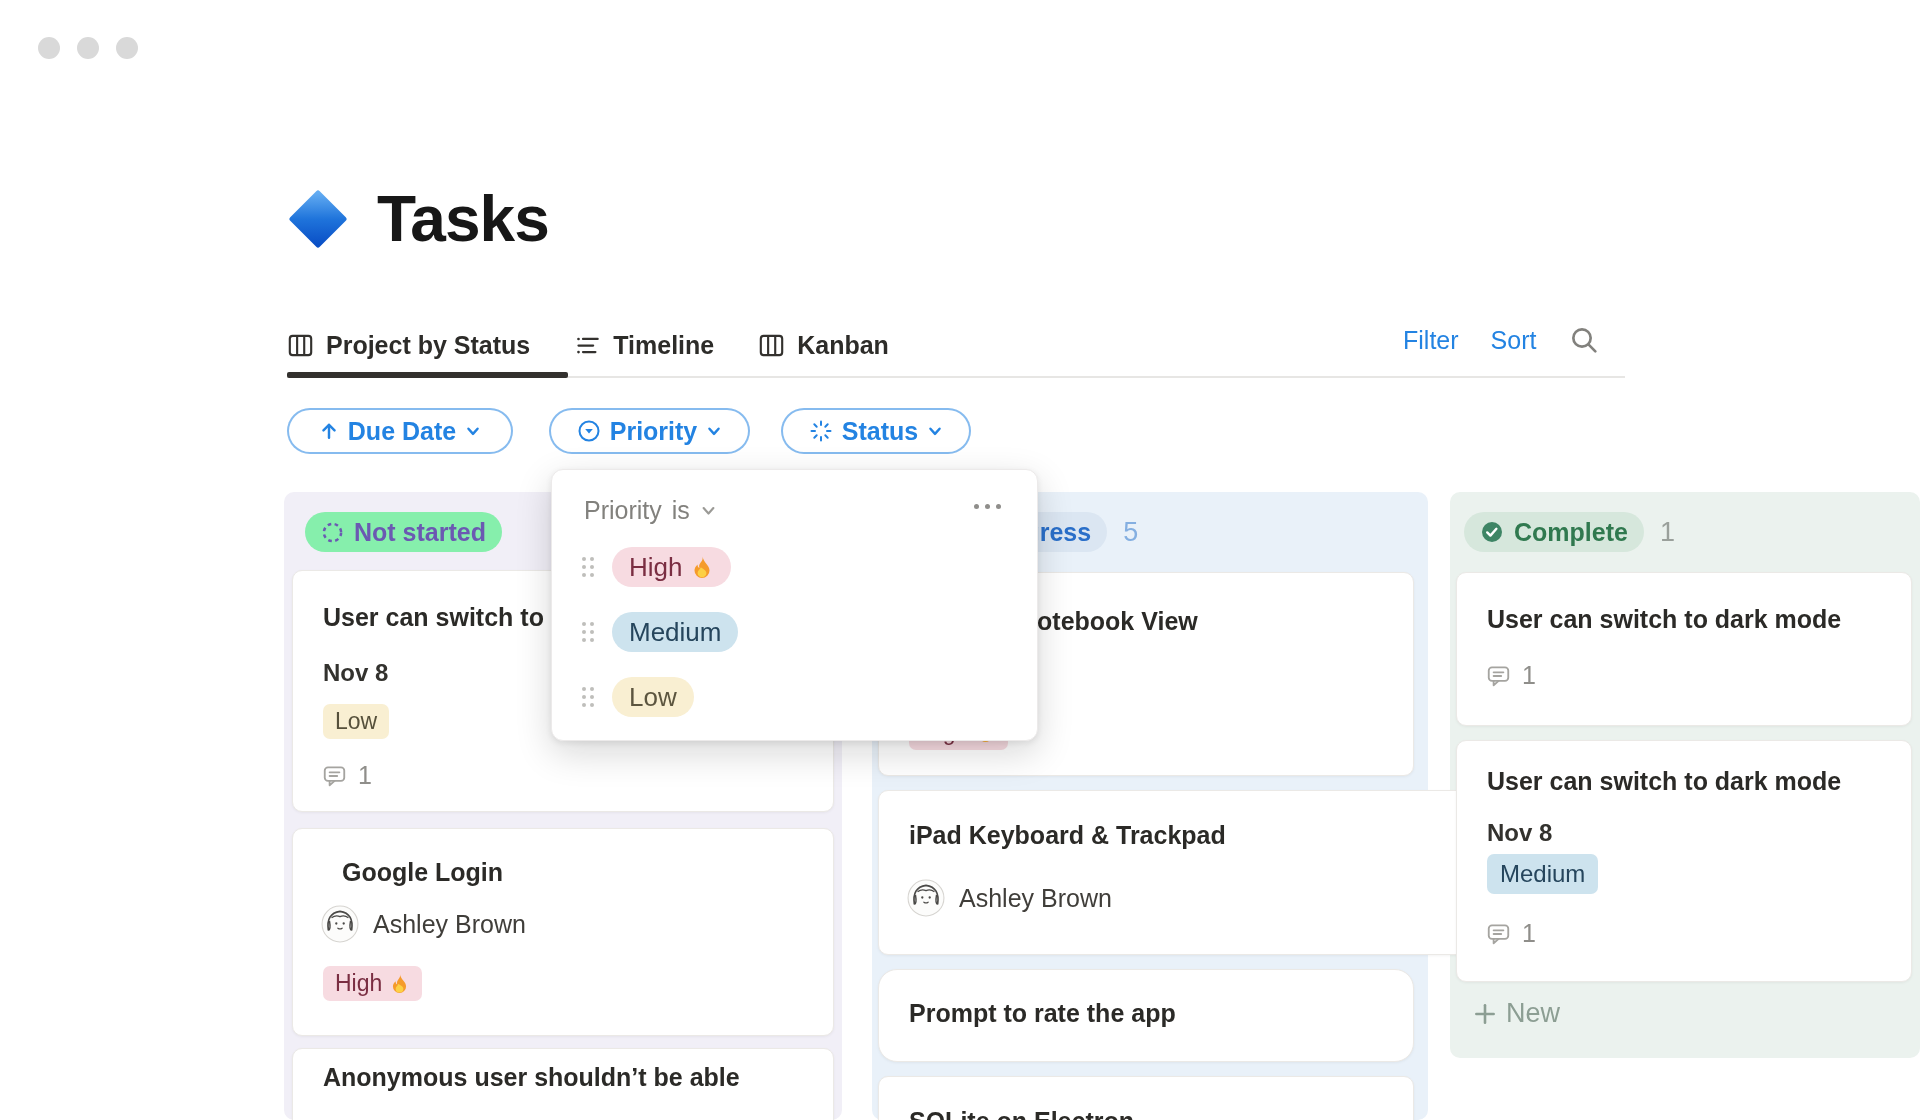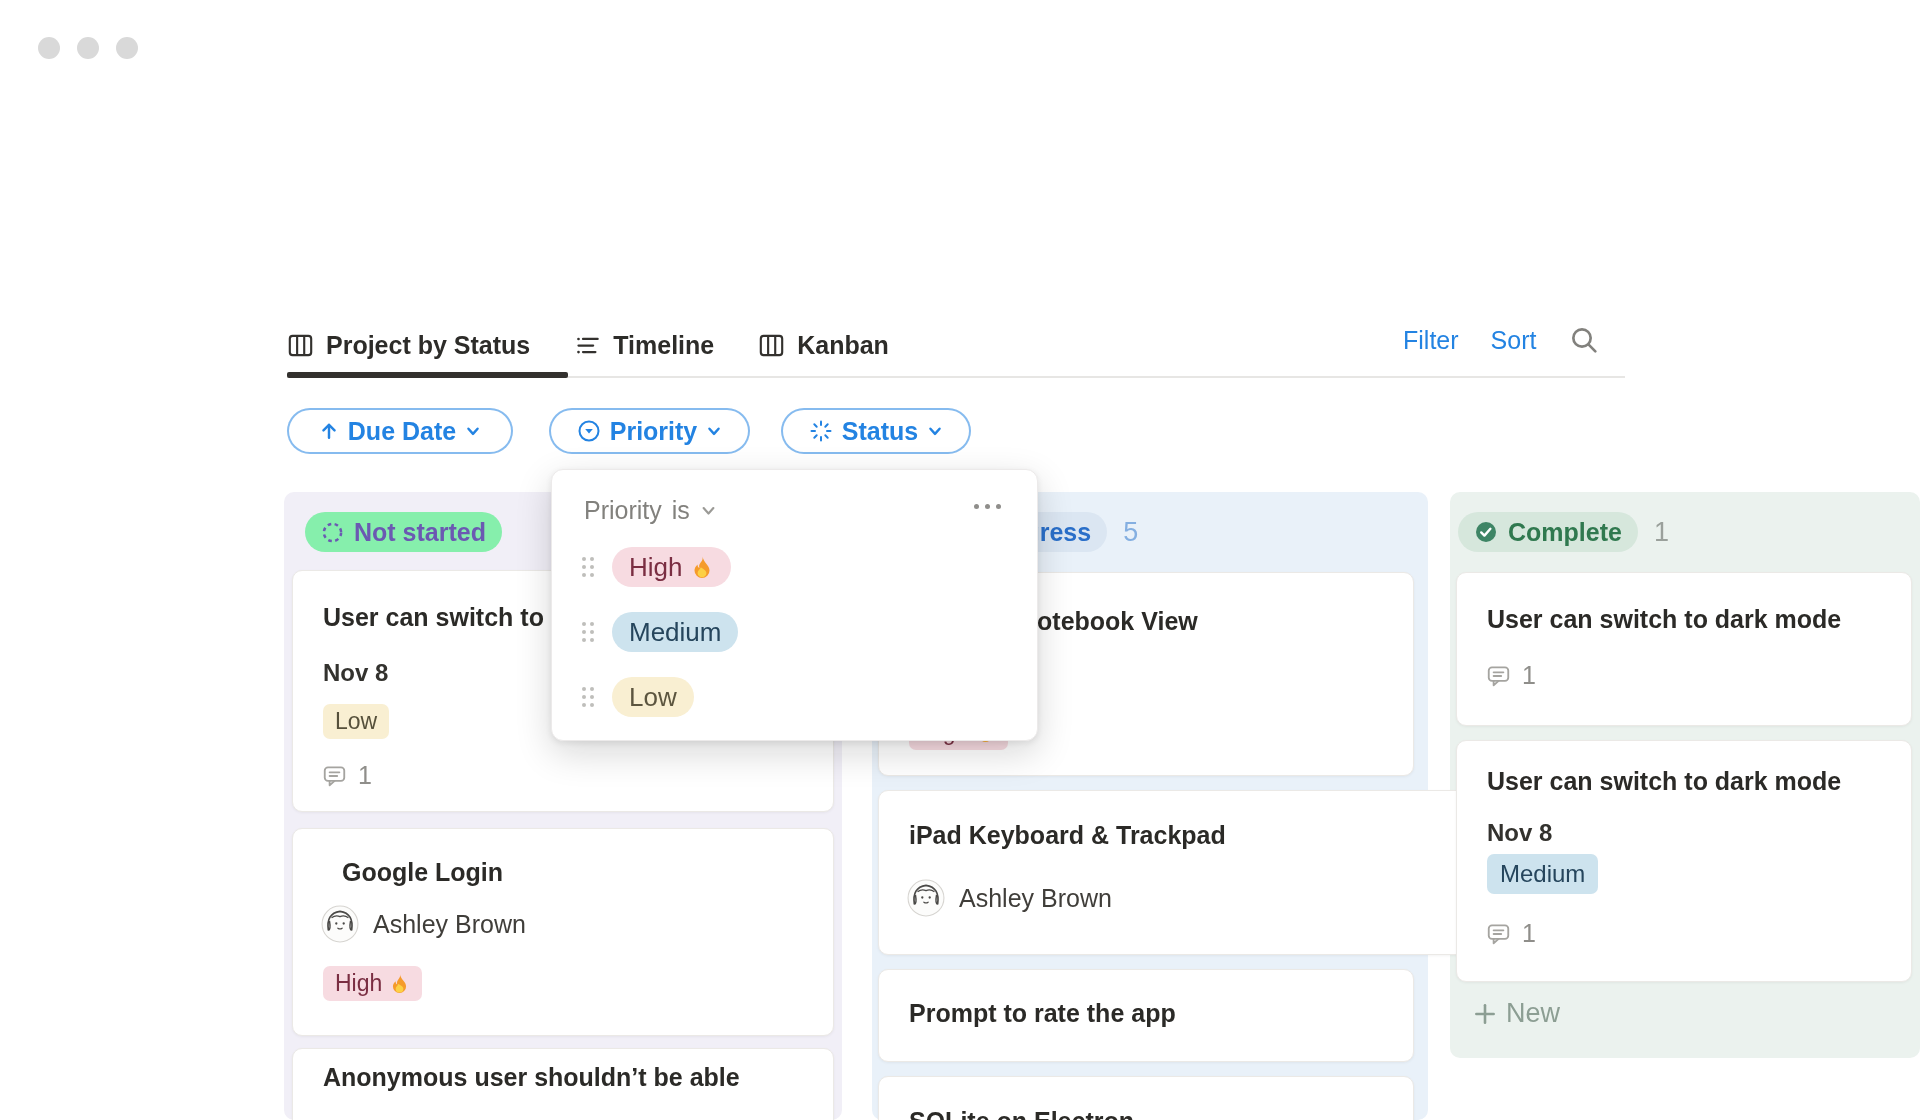--- a/index.html
+++ b/index.html
@@ -71,20 +71,35 @@
 </style>
 </head>
 <body>
 
 <div id="app">
 
   <span class="light" style="left:38px;top:37px;"></span>
   <span class="light" style="left:77px;top:37px;"></span>
   <span class="light" style="left:116px;top:37px;"></span>
 
+  <div class="title-row">
+    <span>
+      <svg width="58" height="58" viewBox="0 0 58 58">
+        <defs>
+            <linearGradient id="dg" x1="0" y1="0" x2="0" y2="1">
+          <stop offset="0" stop-color="#63acf2"></stop>
+              <stop offset="0.5" stop-color="#1f74db"></stop>
+              <stop offset="1" stop-color="#0a4fc6"></stop>
+        </linearGradient>
+          </defs>
+        <polygon points="29,3 55,29 29,55 3,29" fill="url(#dg)" stroke="url(#dg)" stroke-width="5" stroke-linejoin="round"></polygon>
+      </svg>
+    </span>
+    <h1 class="page-title">Tasks</h1>
+  </div>
 
   <div class="tabs-row">
     <div class="tab">
       <span>
         <svg width="27" height="27" viewBox="0 0 24 24" fill="none" stroke="#33312e" stroke-width="1.9">
           <rect x="2.5" y="3.5" width="19" height="17" rx="2.5"></rect>
             <line x1="9" y1="3.5" x2="9" y2="20.5"></line>
             <line x1="15.3" y1="3.5" x2="15.3" y2="20.5"></line>
         </svg>
       </span>
@@ -198,21 +213,21 @@
               <path d="M12 3a9 9 0 0 1 0 18z" fill="#2a6fc9" stroke="none"></path>
           </svg>
         </span>
         <span>In progress</span>
       </span>
       <span class="hcount" style="color:#84afe1;">5</span>
     </div>
   </div>
 
   <div class="column" style="left:1450px;top:492px;width:470px;height:566px;background:#ebf2ee;">
-    <div class="col-header" style="padding-left:8px;">
+    <div class="col-header" style="padding-left:14px;">
       <span class="hpill" style="background:#d6e7dc;color:#30794f;">
         <span>
           <svg width="24" height="24" viewBox="0 0 24 24">
             <circle cx="12" cy="12" r="10" fill="#3e8565"></circle>
             <path d="M7.2 12.4l3.2 3.2 6-6.8" fill="none" stroke="#ffffff" stroke-width="2.4" stroke-linecap="round" stroke-linejoin="round"></path>
           </svg>
         </span>
         <span>Complete</span>
       </span>
       <span class="hcount" style="color:#9aa09b;">1</span>
@@ -293,21 +308,21 @@
           <path d="M8 15 q1.5 8 -1 9 M28 15 q-1.5 8 1 9" fill="none" stroke="#4a4947" stroke-width="1.4"></path>
           <circle cx="14.5" cy="17.5" r="1.1" fill="#4a4947"></circle>
             <circle cx="21.5" cy="17.5" r="1.1" fill="#4a4947"></circle>
           <path d="M16 22 q2 1.4 4 0" fill="none" stroke="#4a4947" stroke-width="1.2" stroke-linecap="round"></path>
         </svg>
       </span>
       <span>Ashley Brown</span>
     </span>
   </div>
 
-  <div class="card" style="left:878px;top:969px;width:536px;height:93px;">
+  <div class="card" style="left:878px;top:969px;width:536px;height:93px;border-radius:19px;">
     <span class="card-title" style="top:29px;">Prompt to rate the app</span>
   </div>
 
   <div class="card" style="left:878px;top:1076px;width:536px;height:150px;">
     <span class="card-title" style="top:30px;">SQLite on Electron</span>
   </div>
 
   <div class="card" style="left:1456px;top:572px;width:456px;height:154px;">
     <span class="card-title" style="top:32px;">User can switch to dark mode</span>
     <span class="comments" style="top:88px;">

